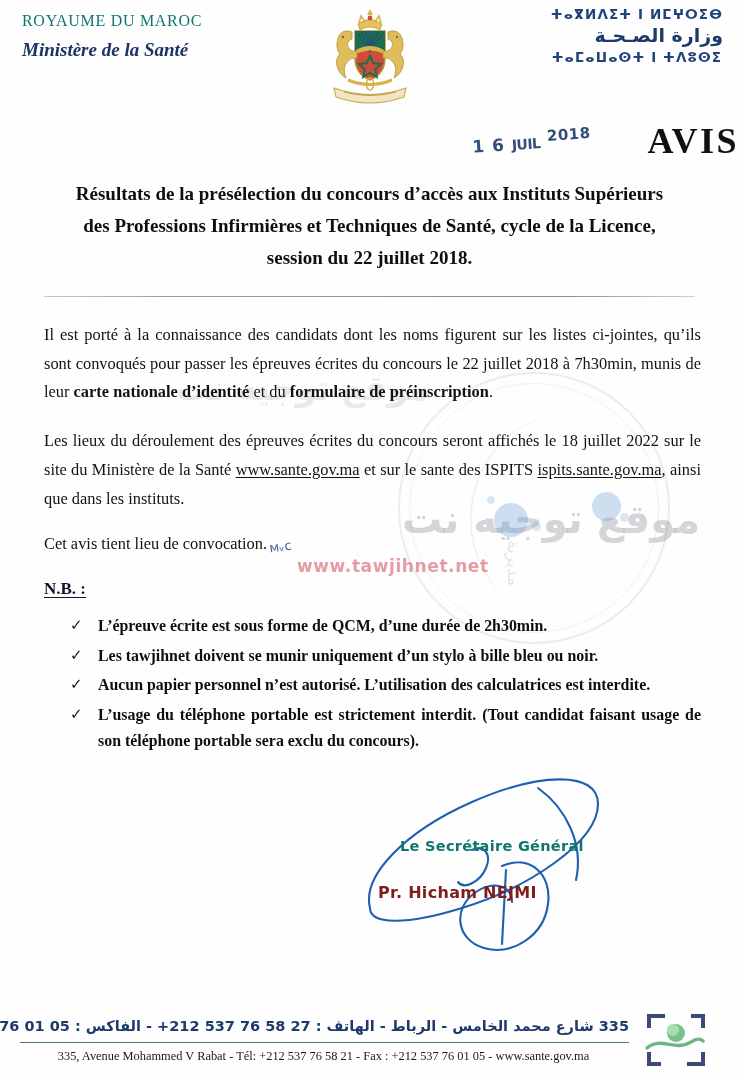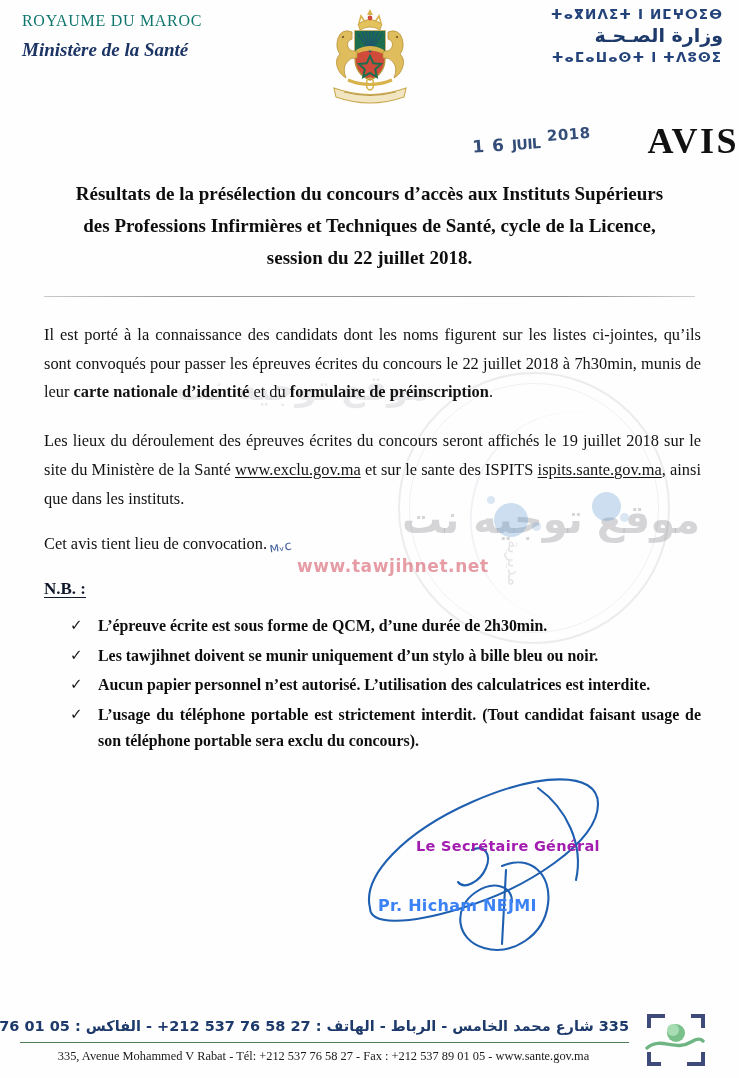--- a/index.html
+++ b/index.html
@@ -288,37 +288,37 @@
     height: 220px;
     margin-top: 24px;
   }
   .sig-svg {
     position: absolute;
     left: 352px;
     top: -20px;
   }
   .sig-title {
     position: absolute;
-    left: 416px;
+    left: 400px;
     top: 60px;
     font-family: "DejaVu Sans", sans-serif;
     font-size: 14.5px;
     font-weight: bold;
-    color: #a21caf;
+    color: #0f766e;
     white-space: nowrap;
     letter-spacing: 0.3px;
   }
   .sig-name {
     position: absolute;
     left: 378px;
-    top: 118px;
+    top: 105px;
     font-family: "DejaVu Sans", sans-serif;
     font-size: 16px;
     font-weight: bold;
-    color: #3b82f6;
+    color: #7f1d1d;
     white-space: nowrap;
     letter-spacing: 0.3px;
   }
 
   
   .footer {
     position: absolute;
     left: 0;
     right: 0;
     bottom: 14px;
@@ -448,21 +448,21 @@
       <div>Résultats de la présélection du concours d’accès aux Instituts Supérieurs</div>
       <div>des Professions Infirmières et Techniques de Santé, cycle de la Licence,</div>
       <div>session du 22 juillet 2018.</div>
     </div>
 
     <div class="divider"></div>
 
     <div class="body-text">
       <p><span>Il est porté à la connaissance des candidats dont les noms figurent sur les listes ci-jointes, qu’ils sont convoqués pour passer les épreuves écrites du concours le 22 juillet 2018 à 7h30min, munis de leur </span><b>carte nationale d’identité</b><span> et du </span><b>formulaire de préinscription</b><span>.</span></p>
 
-      <p class="tight"><span>Les lieux du déroulement des épreuves écrites du concours seront affichés le 19 juillet 2018 sur le site du Ministère de la Santé </span><span class="u-link">www.exclu.gov.ma</span><span> et sur le sante des ISPITS </span><span class="u-link">ispits.sante.gov.ma</span><span>, ainsi que dans les instituts.</span></p>
+      <p class="tight"><span>Les lieux du déroulement des épreuves écrites du concours seront affichés le 18 juillet 2022 sur le site du Ministère de la Santé </span><span class="u-link">www.sante.gov.ma</span><span> et sur le sante des ISPITS </span><span class="u-link">ispits.sante.gov.ma</span><span>, ainsi que dans les instituts.</span></p>
 
       <p><span>Cet avis tient lieu de convocation.</span><span class="inline-initial">ᴍᵥᴄ</span></p>
     </div>
 
     <div class="nb-head">N.B. :</div>
 
     <div class="nb-list">
       <div class="nb-item">
         <span class="nb-check">✓</span>
         <span>L’épreuve écrite est sous forme de QCM, d’une durée de 2h30min.</span>
@@ -496,21 +496,21 @@
       <div class="sig-title">Le Secrétaire Général</div>
       <div class="sig-name">Pr. Hicham NEJMI</div>
     </div>
 
   </div>
 
   <div class="footer">
     <div class="footer-inner">
       <div class="foot-ar">335 شارع محمد الخامس - الرباط - الهاتف : 27 58 76 537 212+ - الفاكس : 05 01 76 537 212+</div>
       <div class="foot-rule"></div>
-      <div class="foot-fr">335, Avenue Mohammed V Rabat -  Tél: +212 537 76 58 27 - Fax : +212 537 89 01 05 - www.sante.gov.ma</div>
+      <div class="foot-fr">335, Avenue Mohammed V Rabat -  Tél: +212 537 76 58 21 - Fax : +212 537 76 01 05 - www.sante.gov.ma</div>
 
       <div class="foot-logo">
         <svg viewBox="0 0 62 56" width="62" height="56" aria-hidden="true">
           <path d="M4 16 L4 4 L20 4" stroke="#3d4a7a" stroke-width="4" fill="none"></path>
           <path d="M46 4 L58 4 L58 16" stroke="#3d4a7a" stroke-width="4" fill="none"></path>
           <path d="M58 40 L58 52 L42 52" stroke="#3d4a7a" stroke-width="4" fill="none"></path>
           <path d="M16 52 L4 52 L4 40" stroke="#3d4a7a" stroke-width="4" fill="none"></path>
           <circle cx="31" cy="21" r="9" fill="#79c08a"></circle>
           <circle cx="28" cy="18" r="6" fill="#a8dcb2"></circle>
           <path d="M2 36 C 16 24, 30 40, 46 30 C 52 26, 56 27, 58 29" stroke="#6fb584" stroke-width="3.4" fill="none" stroke-linecap="round"></path>

